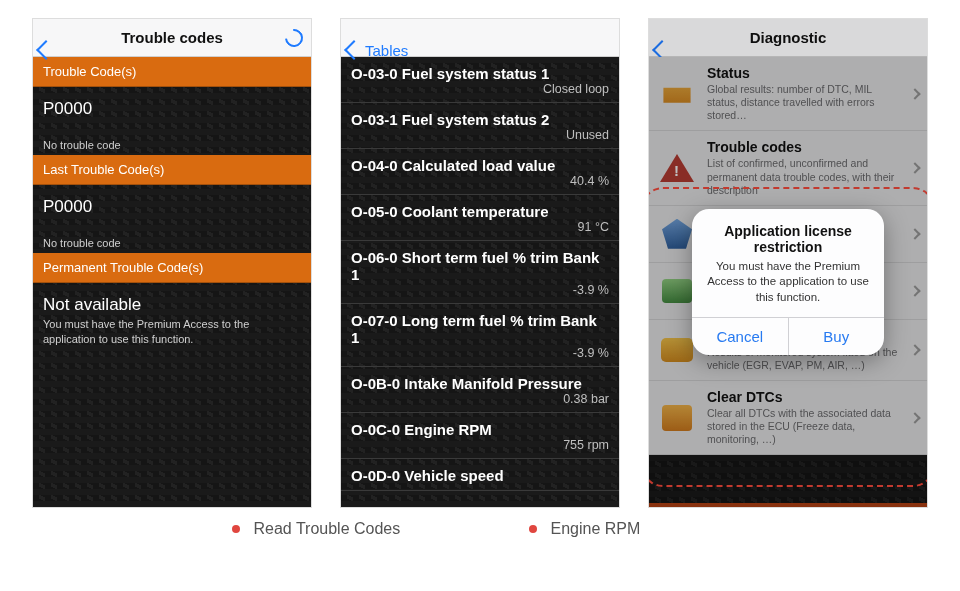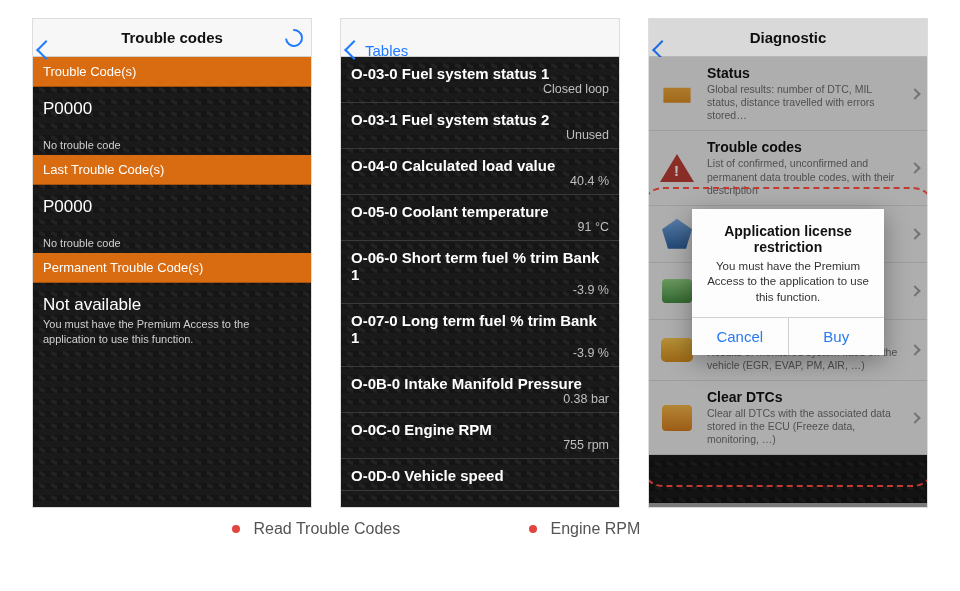--- a/index.html
+++ b/index.html
@@ -115,21 +115,21 @@
   }
   .pid-label { font-size: 15px; font-weight: 700; }
   .pid-val {
     text-align: right;
     font-size: 12.5px;
     color: #bfbfbf;
   }
   
   .diag-body {
     height: calc(100% - 38px);
-    background: #a3a3a3;
+    background: #c2410c;
     position: relative;
     filter: saturate(.9);
   }
   .diag-row {
     display: flex;
     align-items: center;
     gap: 10px;
     padding: 8px 8px;
     border-bottom: 1px solid #d3d3d5;
     background: #e9e9ea;
@@ -147,21 +147,21 @@
     position: absolute; inset: 0;
     background: rgba(0,0,0,.25);
     display: flex;
     align-items: center;
     justify-content: center;
     padding: 0 10px;
   }
   .alert {
     width: 192px;
     background: #fdfdfe;
-    border-radius: 0;
+    border-radius: 17px;
     overflow: hidden;
     box-shadow: 0 6px 24px rgba(0,0,0,.35);
   }
   .alert-top { padding: 14px 14px 12px; text-align: center; }
   .alert-title { font-weight: 600; font-size: 14px; color: #111; }
   .alert-msg { font-size: 11.5px; color: #333; margin-top: 4px; line-height: 1.35; }
   .alert-btns { display: flex; border-top: 1px solid #d0d0d4; }
   .alert-btn {
     flex: 1;
     text-align: center;

